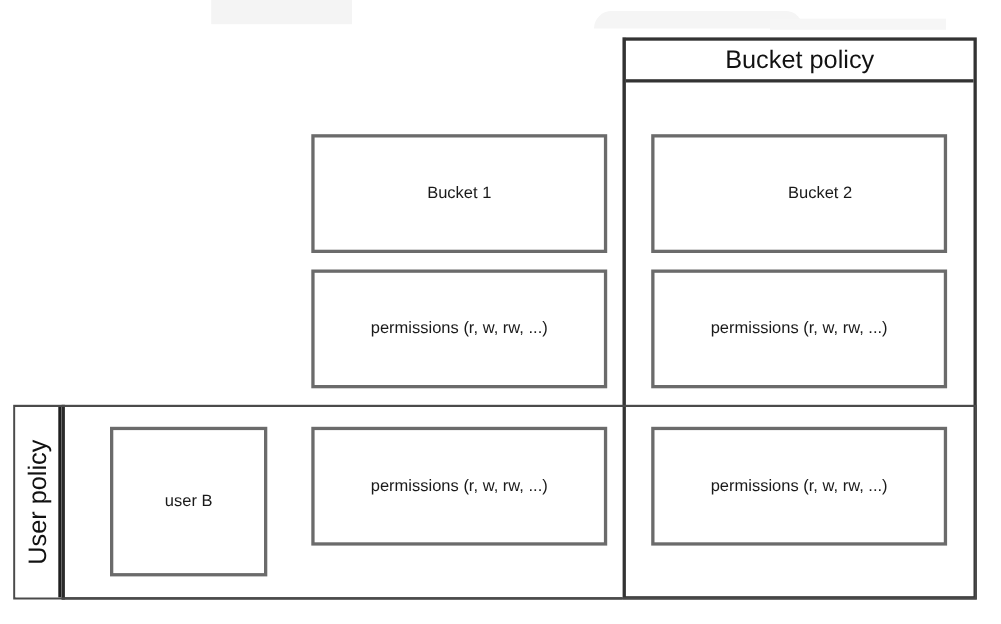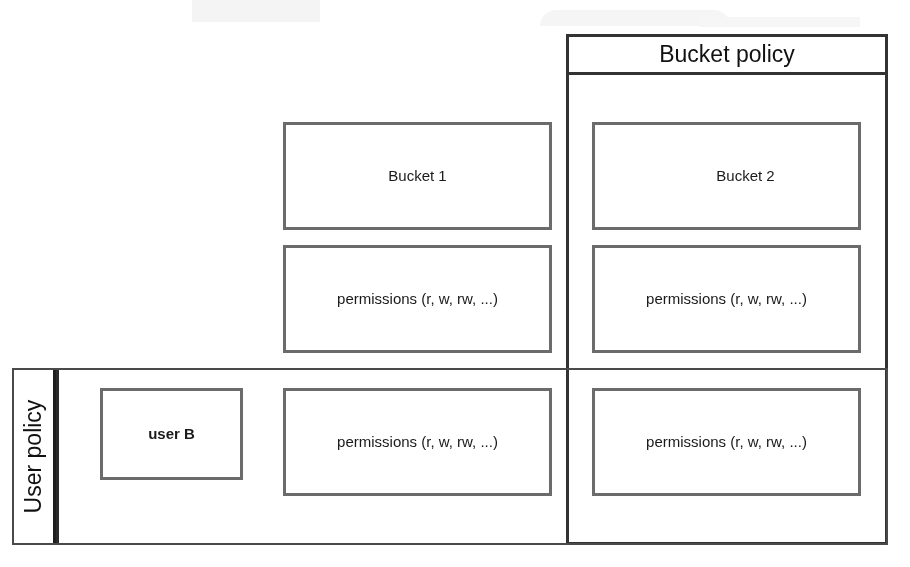--- a/index.html
+++ b/index.html
@@ -118,21 +118,21 @@
   
   #bucket-1-box { left: 283px; top: 122px; width: 269px; height: 108px; }
   #bucket-2-box { left: 592px; top: 122px; width: 269px; height: 108px; padding-left: 38px; }
 
   
   #user-a-box          { left: 100px; top: 245px; width: 143px; height: 108px; }
   #perm-a-bucket1-box  { left: 283px; top: 245px; width: 269px; height: 108px; }
   #perm-a-bucket2-box  { left: 592px; top: 245px; width: 269px; height: 108px; }
 
   
-  #user-b-box          { left: 100px; top: 388px; width: 143px; height: 92px; font-weight: bold; }
+  #user-b-box          { left: 100px; top: 388px; width: 143px; height: 136px; }
   #perm-b-bucket1-box  { left: 283px; top: 388px; width: 269px; height: 108px; }
   #perm-b-bucket2-box  { left: 592px; top: 388px; width: 269px; height: 108px; }
 
   
   .rule {
     position: absolute;
     background: #2b2b2b;
   }
   
   #col-rule-upper { left: 566px; top: 34px;  width: 3px; height: 334px; background: #333333; }

